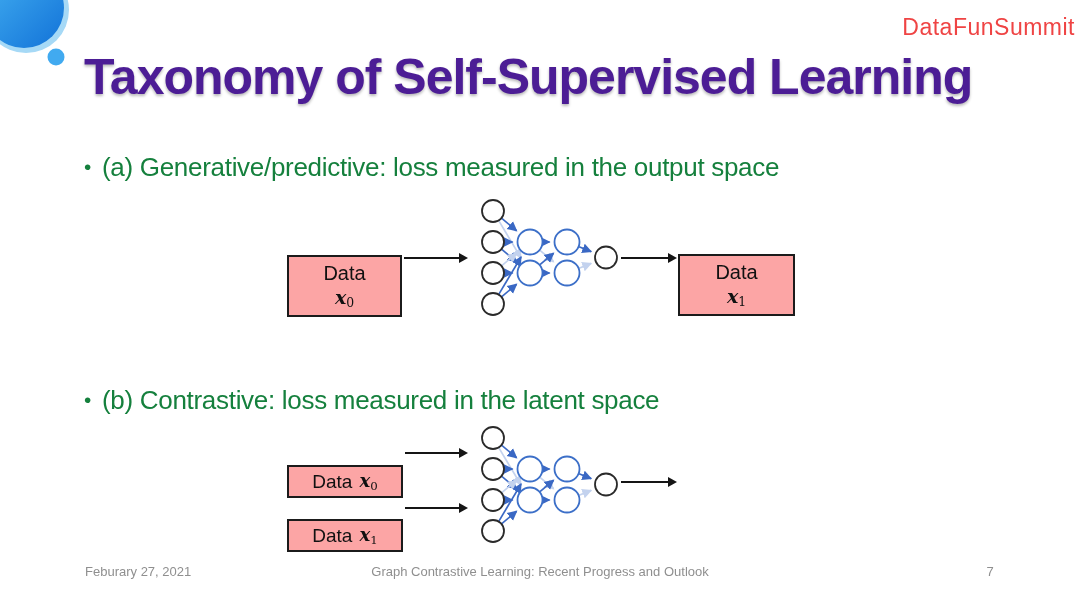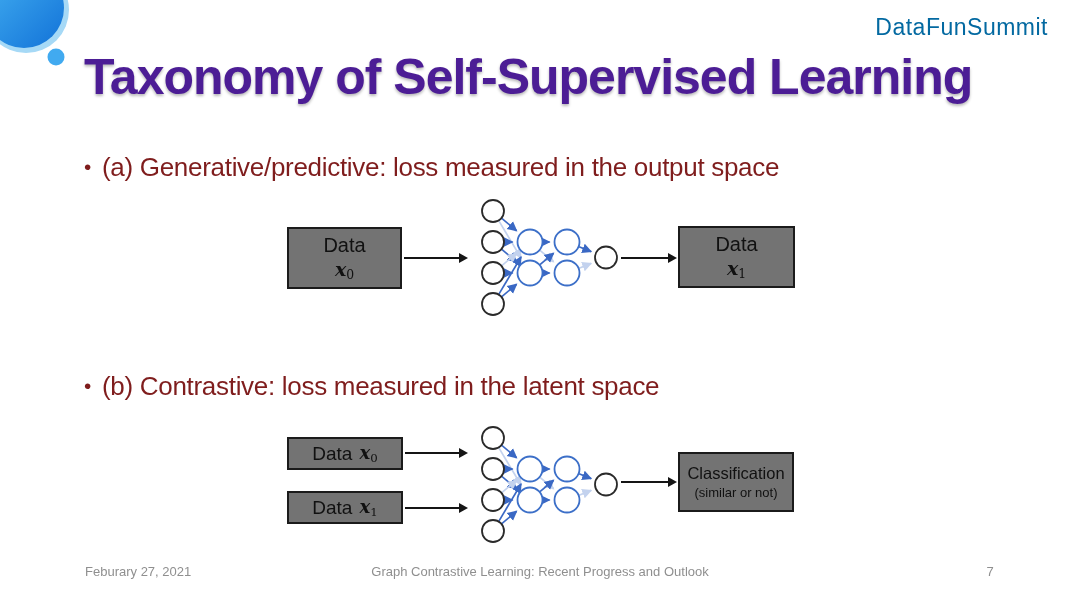--- a/index.html
+++ b/index.html
@@ -6,44 +6,44 @@
   html,body { background:#e8e8e8; }
   body { font-family:"Liberation Sans", sans-serif; }
   .slide {
     position:relative; width:1080px; height:608px;
     background:#ffffff; overflow:hidden; margin:0 auto;
   }
   
   .deco { position:absolute; left:0; top:0; width:84px; height:84px; }
   
   .brand {
-    position:absolute; top:14px; right:32px;
+    position:absolute; top:14px; right:5px;
     font-size:23px; font-weight:300; letter-spacing:0.5px;
-    color:#0369a1;
+    color:#ef4444;
   }
   
   .title {
     position:absolute; left:84px; top:48px; width:940px;
     font-size:50px; font-weight:600; letter-spacing:-1px;
     color:#4c1d95; text-shadow:0 2px 3px rgba(0,0,0,0.28);
     white-space:nowrap;
   }
   
   .bullet {
     position:absolute; left:84px; white-space:nowrap;
-    font-size:26px; color:#7f1d1d; letter-spacing:-0.3px;
+    font-size:26px; color:#15803d; letter-spacing:-0.3px;
   }
   .bullet .marker { font-size:0.8em; margin-right:11px; vertical-align:0.08em; }
   .bullet-a { top:152px; }
-  .bullet-b { top:371px; }
+  .bullet-b { top:385px; }
   
   .dbox {
-    position:absolute; border:2px solid #1b1b1b; background:#737373;
+    position:absolute; border:2px solid #1b1b1b; background:#fca5a5;
     display:flex; align-items:center; justify-content:center;
-    text-align:center; color:#111;
+    text-align:center; color:#111;margin-top:28px;
   }
   .dbox.col { flex-direction:column; line-height:1.2; }
   .box-a-in  { left:287px; top:227px; width:115px; height:62px; font-size:20px; }
   .box-a-out { left:678px; top:226px; width:117px; height:62px; font-size:20px; }
   .box-b-1   { left:287px; top:437px; width:116px; height:33px; font-size:19px; }
   .box-b-2   { left:287px; top:491px; width:116px; height:33px; font-size:19px; }
   .box-class { left:678px; top:452px; width:116px; height:60px; }
   .box-class .t1 { font-size:16.5px; }
   .box-class .t2 { font-size:13px; margin-top:1px; }
   .mathline { display:inline-block; }
@@ -186,22 +186,18 @@
         <circle cx="25" cy="46" r="11" fill="#ffffff" stroke="#2a2a2a" stroke-width="1.8"></circle>
         <circle cx="25" cy="77" r="11" fill="#ffffff" stroke="#2a2a2a" stroke-width="1.8"></circle>
         <circle cx="25" cy="108" r="11" fill="#ffffff" stroke="#2a2a2a" stroke-width="1.8"></circle>
         <circle cx="62" cy="46" r="12.5" fill="#ffffff" stroke="#3c6fc8" stroke-width="1.8"></circle>
         <circle cx="62" cy="77" r="12.5" fill="#ffffff" stroke="#3c6fc8" stroke-width="1.8"></circle>
         <circle cx="99" cy="46" r="12.5" fill="#ffffff" stroke="#3c6fc8" stroke-width="1.8"></circle>
         <circle cx="99" cy="77" r="12.5" fill="#ffffff" stroke="#3c6fc8" stroke-width="1.8"></circle>
         <circle cx="138" cy="61.5" r="11" fill="#ffffff" stroke="#2a2a2a" stroke-width="1.8"></circle>
       </svg></div>
   <div class="harrow arr-b3"></div>
-  <div class="dbox col box-class">
-    <div class="t1">Classification</div>
-    <div class="t2">(similar or not)</div>
-  </div>
 
   <div class="footer-date">Feburary 27, 2021</div>
   <div class="footer-title">Graph Contrastive Learning: Recent Progress and Outlook</div>
   <div class="footer-page">7</div>
 
 </div>
 
 </body></html>

